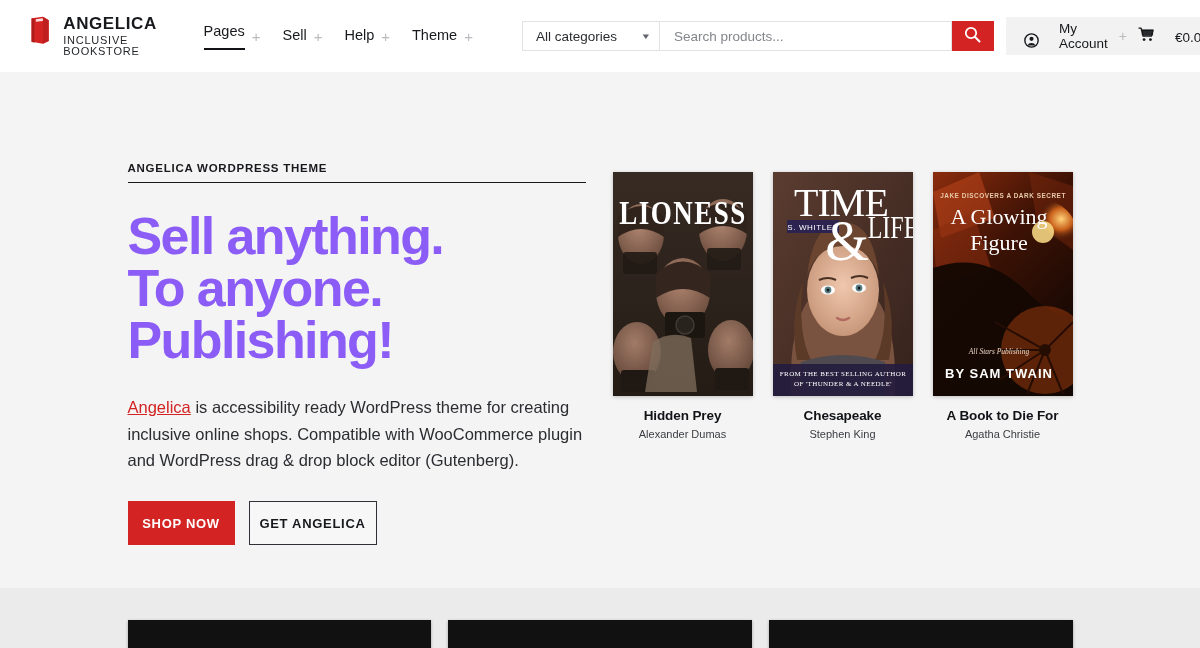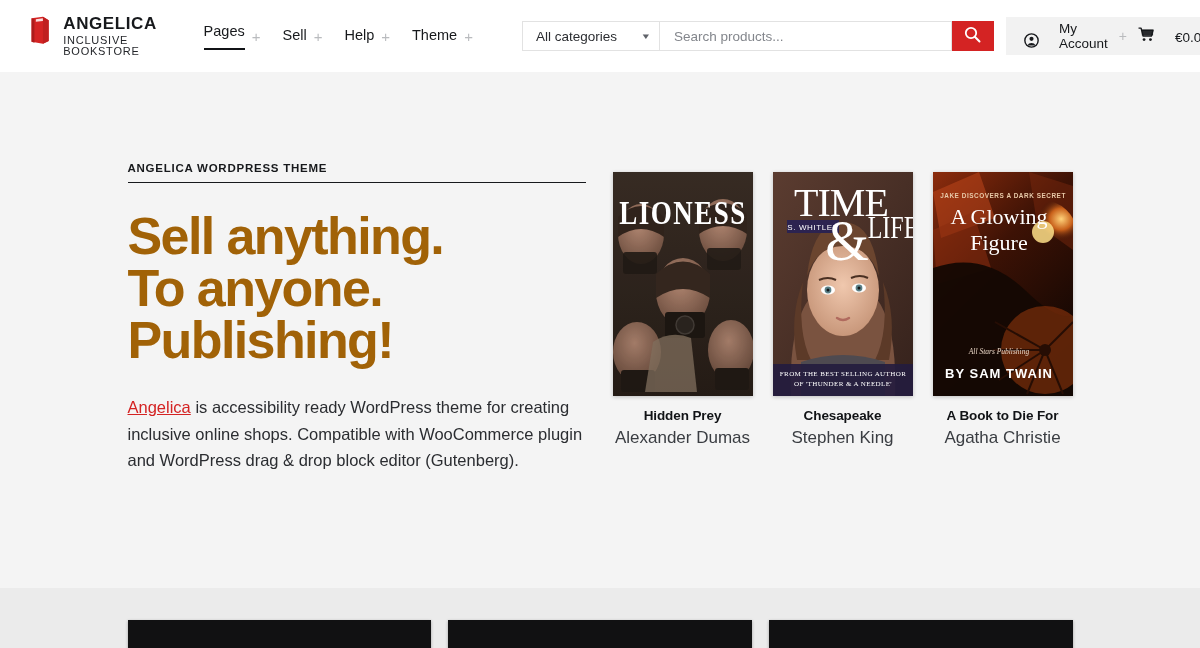--- a/index.html
+++ b/index.html
@@ -96,21 +96,21 @@
   .hero-left { width: 460px; }
   .eyebrow {
     font-size: 11.5px; font-weight: bold; letter-spacing: 0.75px;
     color: #17191c; padding-bottom: 8px;
     border-bottom: 1.6px solid #17191c;
     display: block; width: 458px;
   }
   .hero-title {
     margin-top: 27px;
     font-size: 52px; font-weight: bold; line-height: 1.0;
-    letter-spacing: -1.6px; color: #a16207;
+    letter-spacing: -1.6px; color: #8b5cf6;
   }
   .hero-title span { display: block; }
   .hero-copy {
     margin-top: 28px;
     font-size: 16.5px; line-height: 1.62; color: #2b2d31;
     width: 470px;
   }
   .hero-copy a {
     color: #d42323; text-decoration: underline;
   }
@@ -135,21 +135,21 @@
     width: 140px; height: 224px; position: relative; overflow: hidden;
     box-shadow: 0 1px 4px rgba(0,0,0,0.22);
     background: #15120f;
   }
   .cover svg { display: block; width: 100%; height: 100%; }
   .book-title {
     margin-top: 12px; text-align: center; font-size: 13.5px;
     font-weight: bold; color: #111316; letter-spacing: -0.1px;
   }
   .book-author {
-    margin-top: 5px; text-align: center; font-size: 17px; color: #3a3d42;
+    margin-top: 5px; text-align: center; font-size: 11px; color: #3a3d42;
   }
 
   
   .promo-band {
     background: #ebebeb; height: 60px; padding-top: 32px;
   }
   .promo-inner {
     width: 945px; margin: 0 auto; display: flex; gap: 17px;
   }
   .promo {
@@ -248,20 +248,24 @@
       <span class="eyebrow">ANGELICA WORDPRESS THEME</span>
 
       <h1 class="hero-title">
         <span>Sell anything.</span>
         <span>To anyone.</span>
         <span>Publishing!</span>
       </h1>
 
       <p class="hero-copy"><a href="#">Angelica</a><span> is accessibility ready WordPress theme for creating inclusive online shops. Compatible with WooCommerce plugin and WordPress drag &amp; drop block editor (Gutenberg).</span></p>
 
+      <div class="hero-btns">
+        <button class="btn btn-primary">SHOP NOW</button>
+        <button class="btn btn-secondary">GET ANGELICA</button>
+      </div>
     </div>
 
     <div class="books">
 
       <div class="book">
         <div class="cover">
           <svg viewBox="0 0 140 224" xmlns="http://www.w3.org/2000/svg">
             <defs>
               <linearGradient id="g1" x1="0" y1="0" x2="0" y2="1">
                 <stop offset="0" stop-color="#2b2522"></stop>

